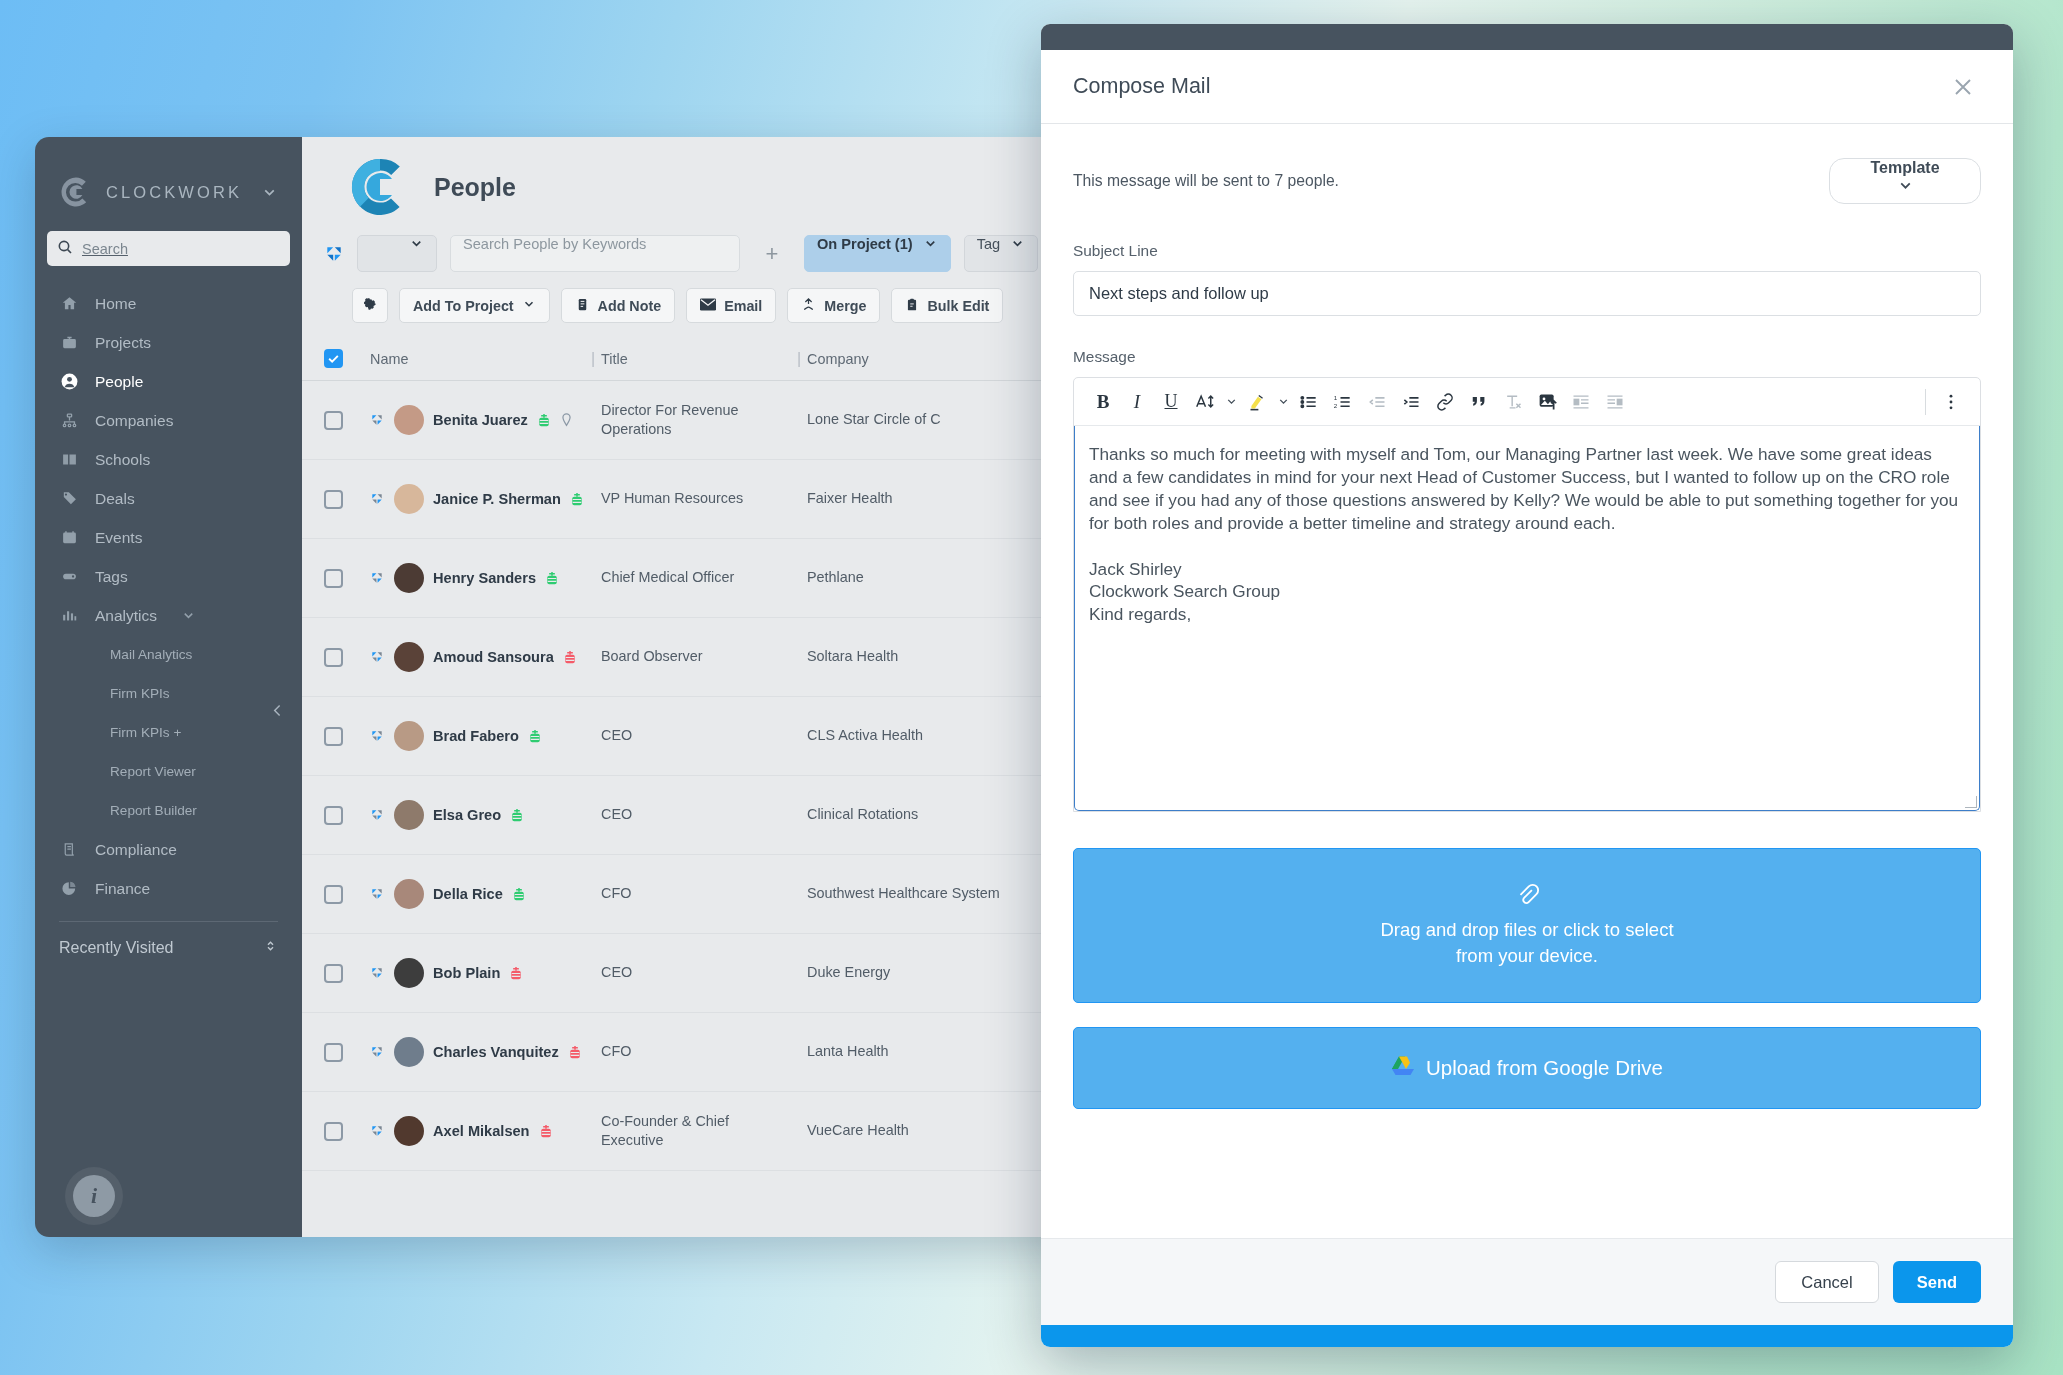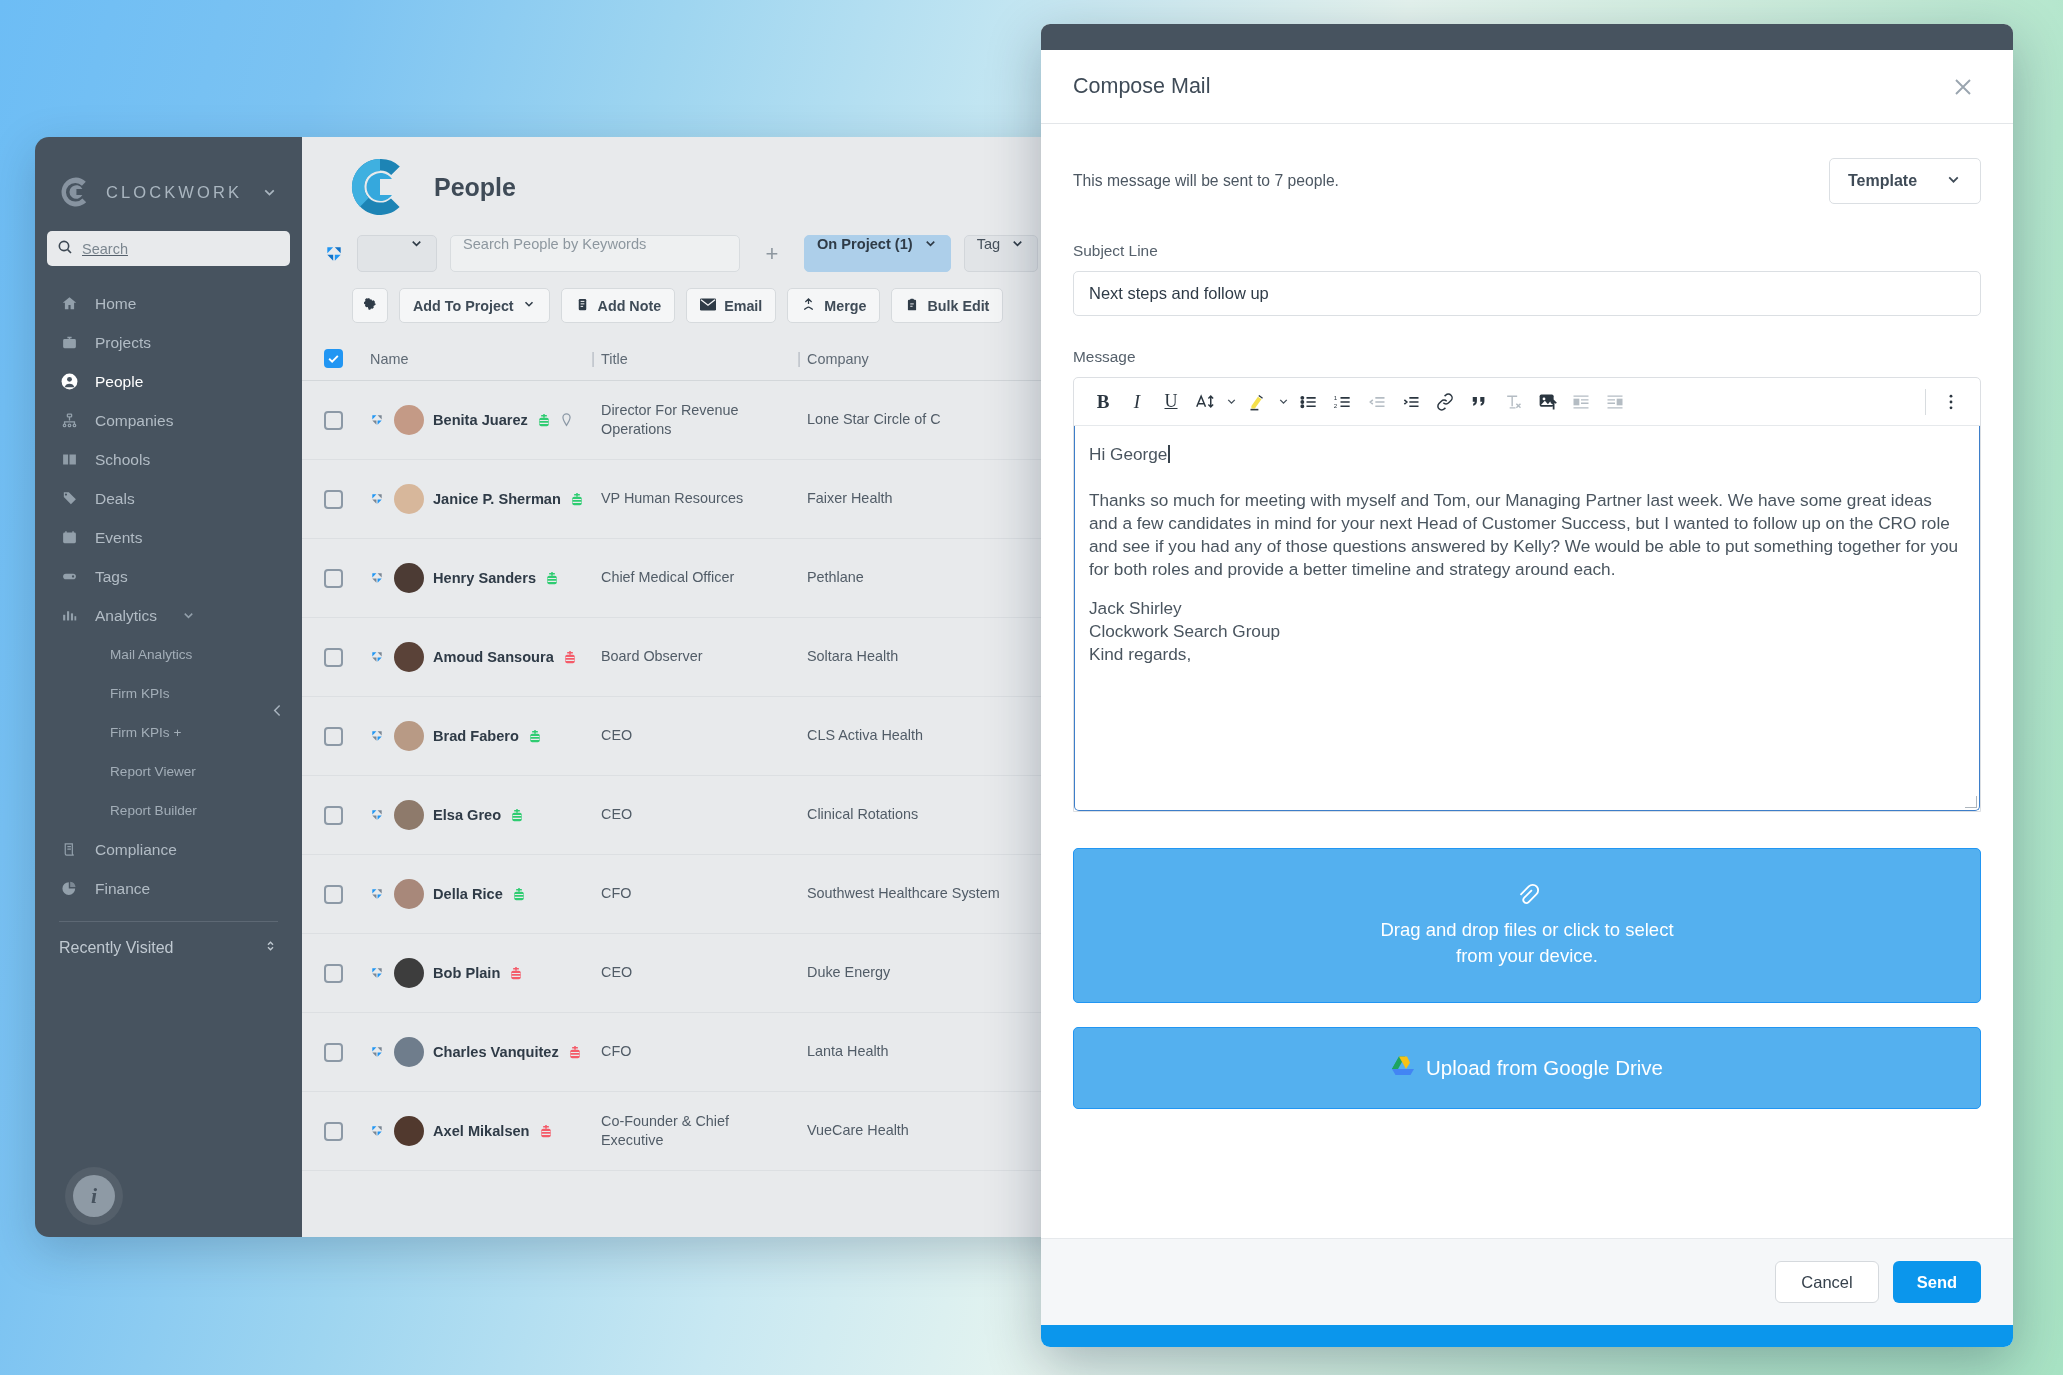--- a/index.html
+++ b/index.html
@@ -272,25 +272,25 @@
     overflow: hidden;
   }
   .recip-row {
     display: flex; align-items: center; justify-content: space-between;
     margin-bottom: 38px;
   }
   .recip-text { font-size: 15.7px; color: #4c5762; }
   .template-btn {
     width: 152px; height: 46px;
     border: 1px solid #dbdfe3;
-    border-radius: 5px;
-    display: flex; align-items: center; justify-content: space-between;
+    border-radius: 15px;
+    display: flex; align-items: center; 
     padding: 0 18px;
     font-size: 16px; font-weight: bold; color: #3f4b57;
-    background: #fff; cursor: pointer;
+    background: #fff; cursor: pointer; flex-direction: column;
   }
   .field-label {
     font-size: 15.4px; color: #55606b;
     margin-bottom: 11px;
   }
   .subject-input {
     width: 100%; height: 45px;
     border: 1px solid #dbdfe3; border-radius: 5px;
     padding: 0 15px;
     font-size: 16.5px; color: #2f3b47;
@@ -1132,23 +1132,20 @@
         <div class="tbtn">
           <svg width="20" height="20" viewBox="0 0 24 24" fill="currentColor">
               <circle cx="12" cy="5" r="1.7"></circle>
               <circle cx="12" cy="12" r="1.7"></circle>
               <circle cx="12" cy="19" r="1.7"></circle>
             </svg>
         </div>
       </div>
 
       <div class="msg-body">
-        <p>
-          <span>Hi  George</span><span class="caret-bar"></span>
-        </p>
         <p>Thanks so much for meeting with myself and Tom, our Managing Partner last week. We have some great ideas and a few candidates in mind for your next Head of Customer Success, but I wanted to follow up on the CRO role and see if you had any of those questions answered by Kelly? We would be able to put something together for you for both roles and provide a better timeline and strategy around each.</p>
         <p style="margin-bottom:0">
           <span>Jack Shirley</span><br>
           <span>Clockwork Search Group</span>
         </p>
         <p>Kind regards,</p>
         <span class="resize-grip"></span>
       </div>
     </div>
 

